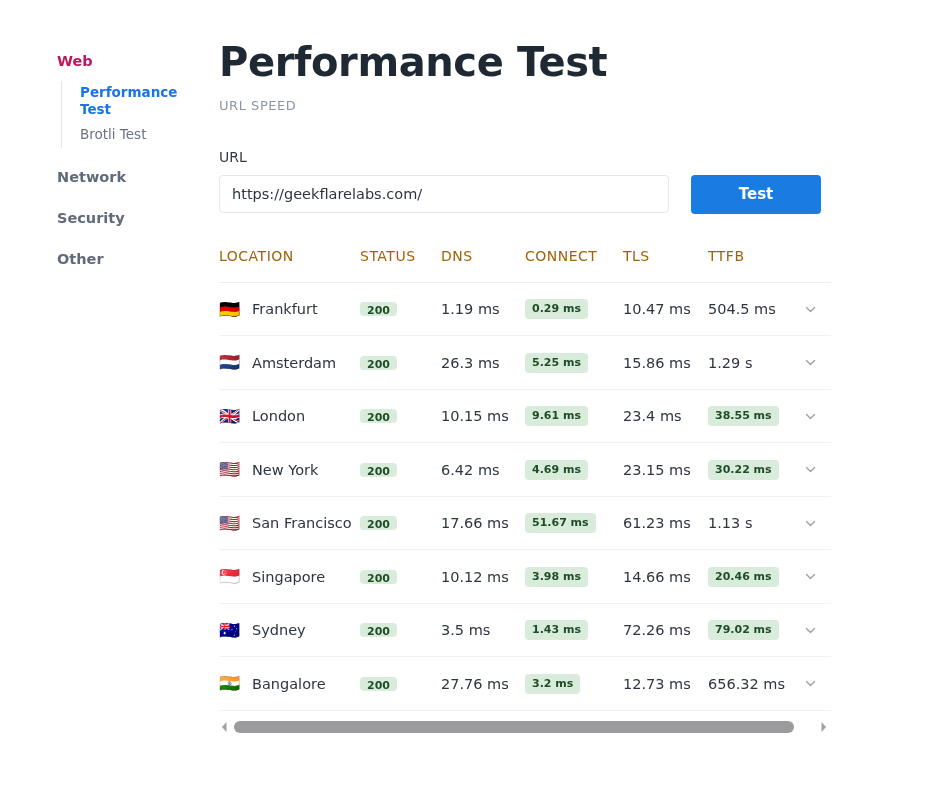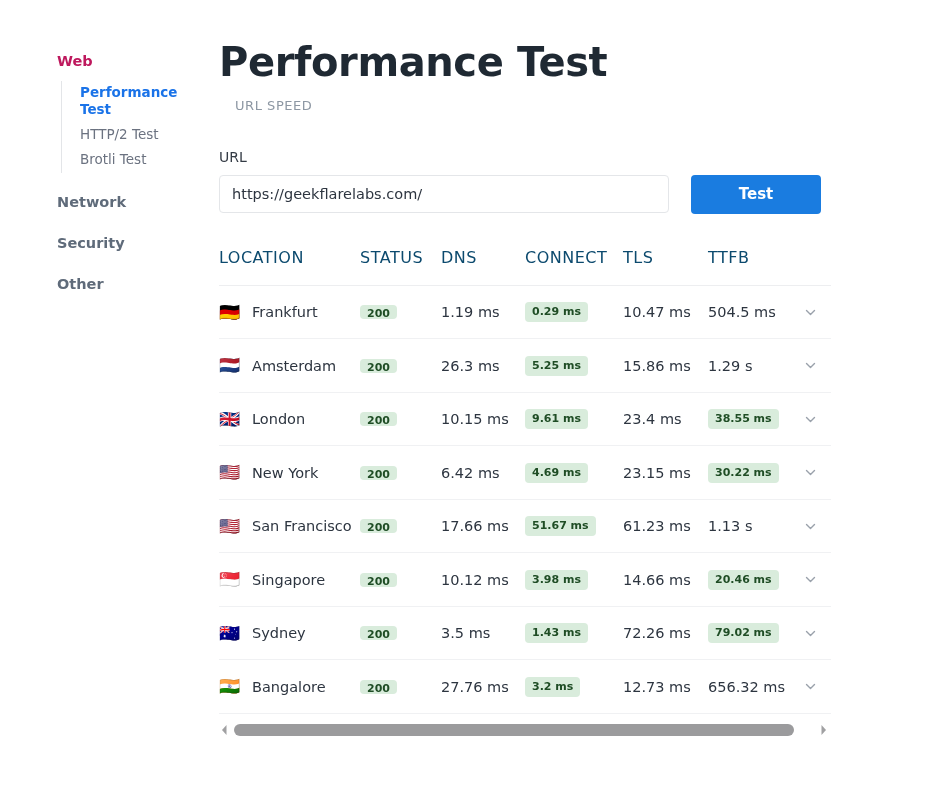--- a/index.html
+++ b/index.html
@@ -34,21 +34,21 @@
   }
 
   
   .main { position: absolute; left: 219px; top: 40px; width: 615px; }
   .page-title {
     font-size: 40px; font-weight: 700; color: #1f2933;
     margin: 0; line-height: 1.12; letter-spacing: -0.4px;
   }
   .page-subtitle {
     font-size: 13px; color: #8d97a3; letter-spacing: 0.55px;
-    margin: 13px 0 0 16px; font-weight: 400;
+    margin: 13px 0 0 0; font-weight: 400;
   }
 
   .field-label {
     font-size: 14px; color: #343b45; margin: 36px 0 10px 0;
   }
   .input-row { display: flex; align-items: flex-start; gap: 22px; }
   .url-input {
     width: 450px; height: 38px;
     border: 1px solid #e4e6e9; border-radius: 4px;
     background: #fff; padding: 0 12px;
@@ -59,22 +59,22 @@
     width: 130px; height: 39px;
     background: #1a7ce0; border: none; border-radius: 4px;
     color: #ffffff; font-size: 15px; font-weight: 700;
     font-family: inherit; cursor: pointer;
   }
 
   
   .table-wrap { margin-top: 34px; width: 612px; }
   table.results { width: 100%; border-collapse: collapse; table-layout: fixed; }
   table.results th {
-    text-align: left; font-size: 16px; font-weight: 500;
-    color: #0c4a6e; letter-spacing: 0.5px;
+    text-align: left; font-size: 14px; font-weight: 500;
+    color: #a16207; letter-spacing: 0.5px;
     padding: 0 0 18px 0; border-bottom: 1px solid #edeef0;
   }
   table.results td {
     padding: 0; height: 53.5px; vertical-align: middle;
     border-bottom: 1px solid #f0f1f3;
     font-size: 14.5px; color: #2d3540;
   }
   .col-loc { width: 141px; }
   .col-status { width: 81px; }
   .col-dns { width: 84px; }
@@ -122,21 +122,20 @@
 </head>
 <body>
 
 <div class="page">
 
   <nav class="sidebar">
     <div class="nav-group">
       <div class="nav-top">Web</div>
       <div class="sublist">
         <div class="subitem active">Performance Test</div>
-        <div class="subitem">HTTP/2 Test</div>
         <div class="subitem">Brotli Test</div>
       </div>
     </div>
     <div class="nav-standalone">Network</div>
     <div class="nav-standalone">Security</div>
     <div class="nav-standalone">Other</div>
   </nav>
 
   <main class="main">
     <h1 class="page-title">Performance Test</h1>

